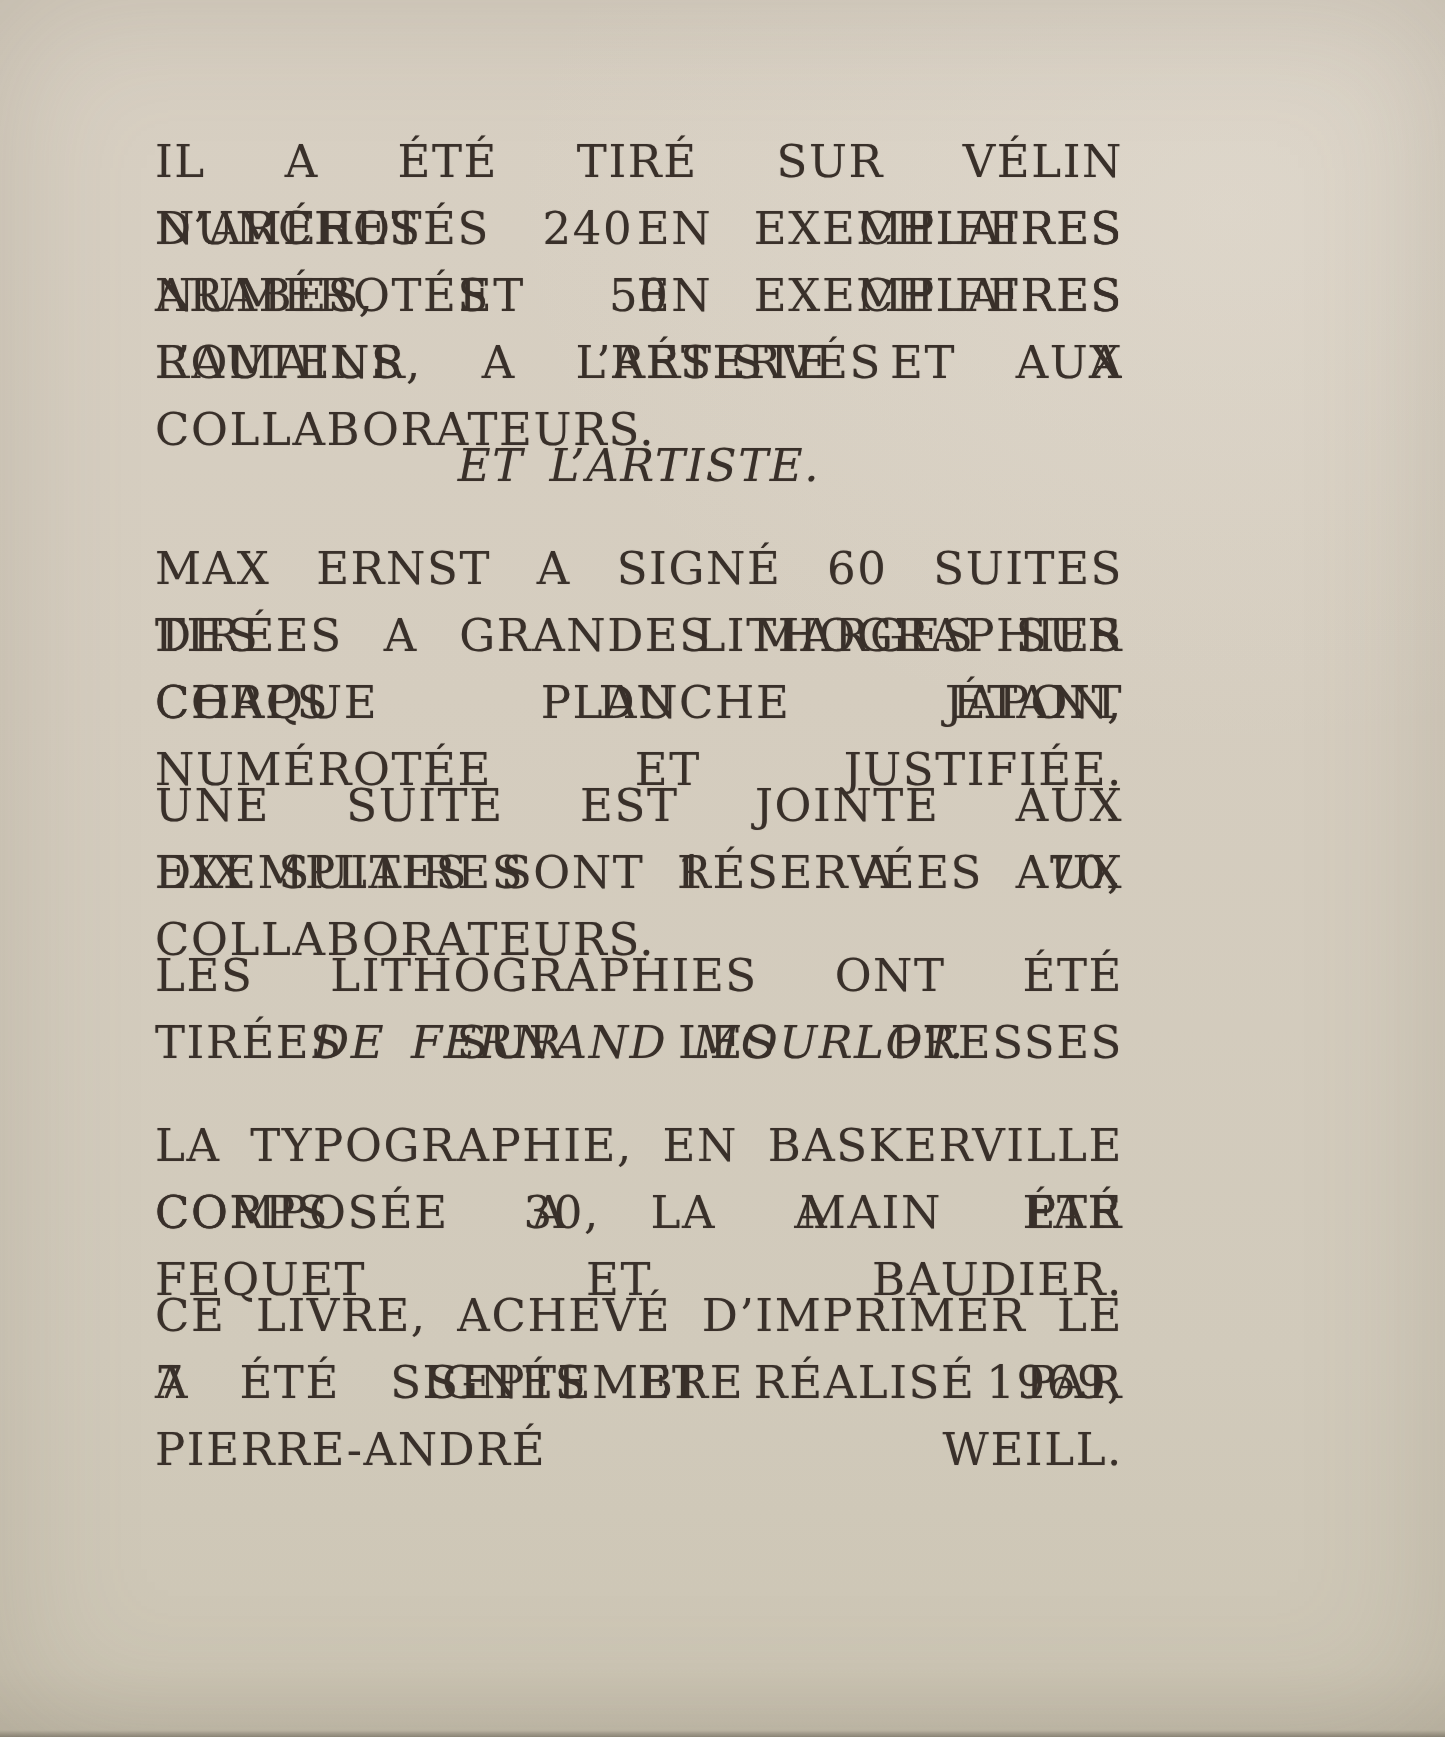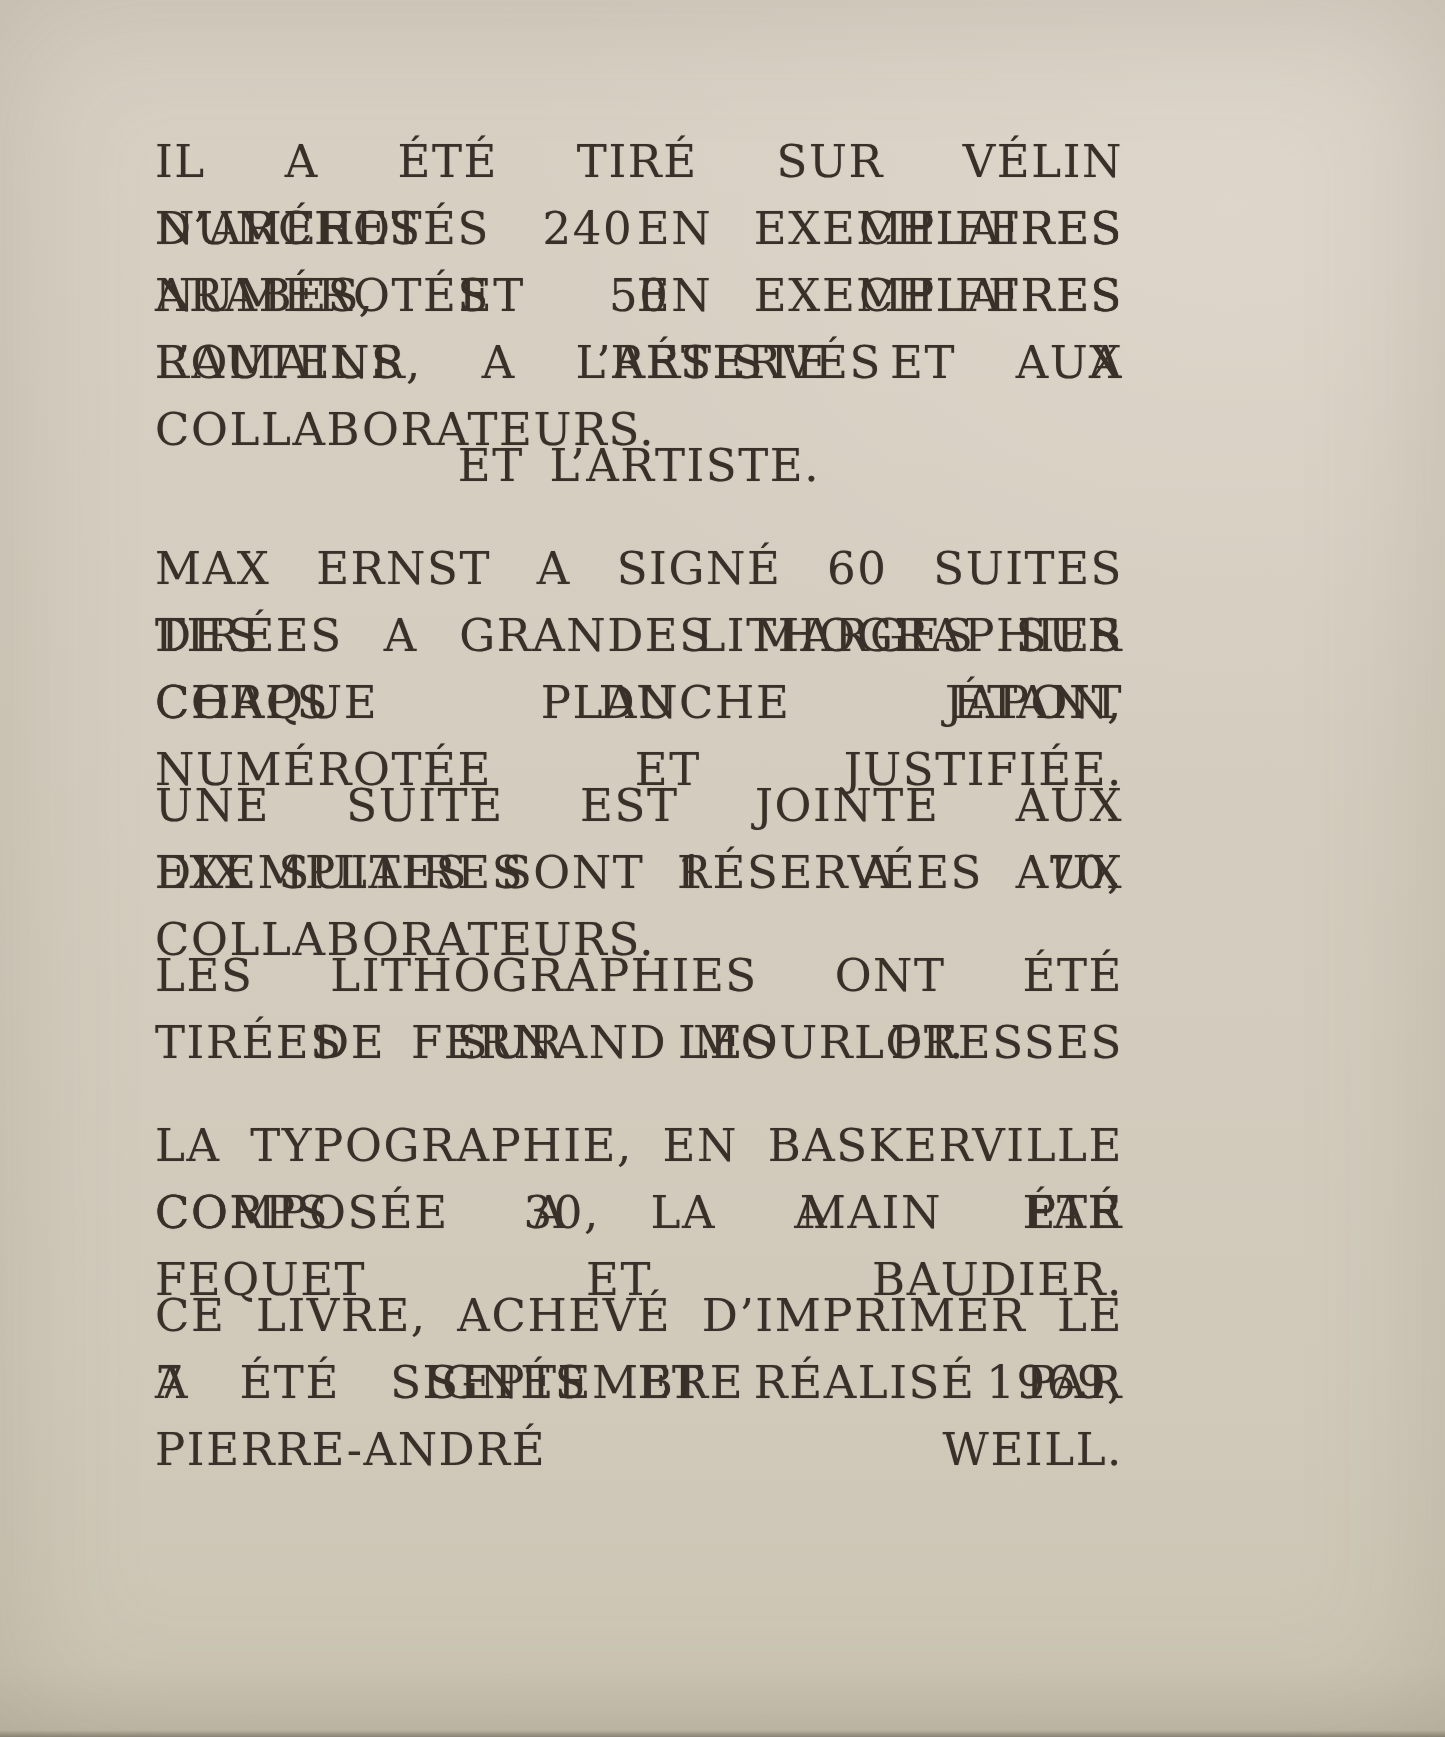--- a/index.html
+++ b/index.html
@@ -38,20 +38,21 @@
     height: 67px;
     white-space: normal;
   }
   .line.stretch {
     text-align: justify;
     text-align-last: justify;
   }
   .line.center {
     text-align: center;
     text-align-last: center;
+    font-style: italic;
   }
 </style>
 </head>
 <body>
 
 <div class="page">
   <div class="textblock">
 
     <div class="paragraph">
       <div class="line stretch">IL A ÉTÉ TIRÉ SUR VÉLIN D’ARCHES 240 EXEMPLAIRES</div>

